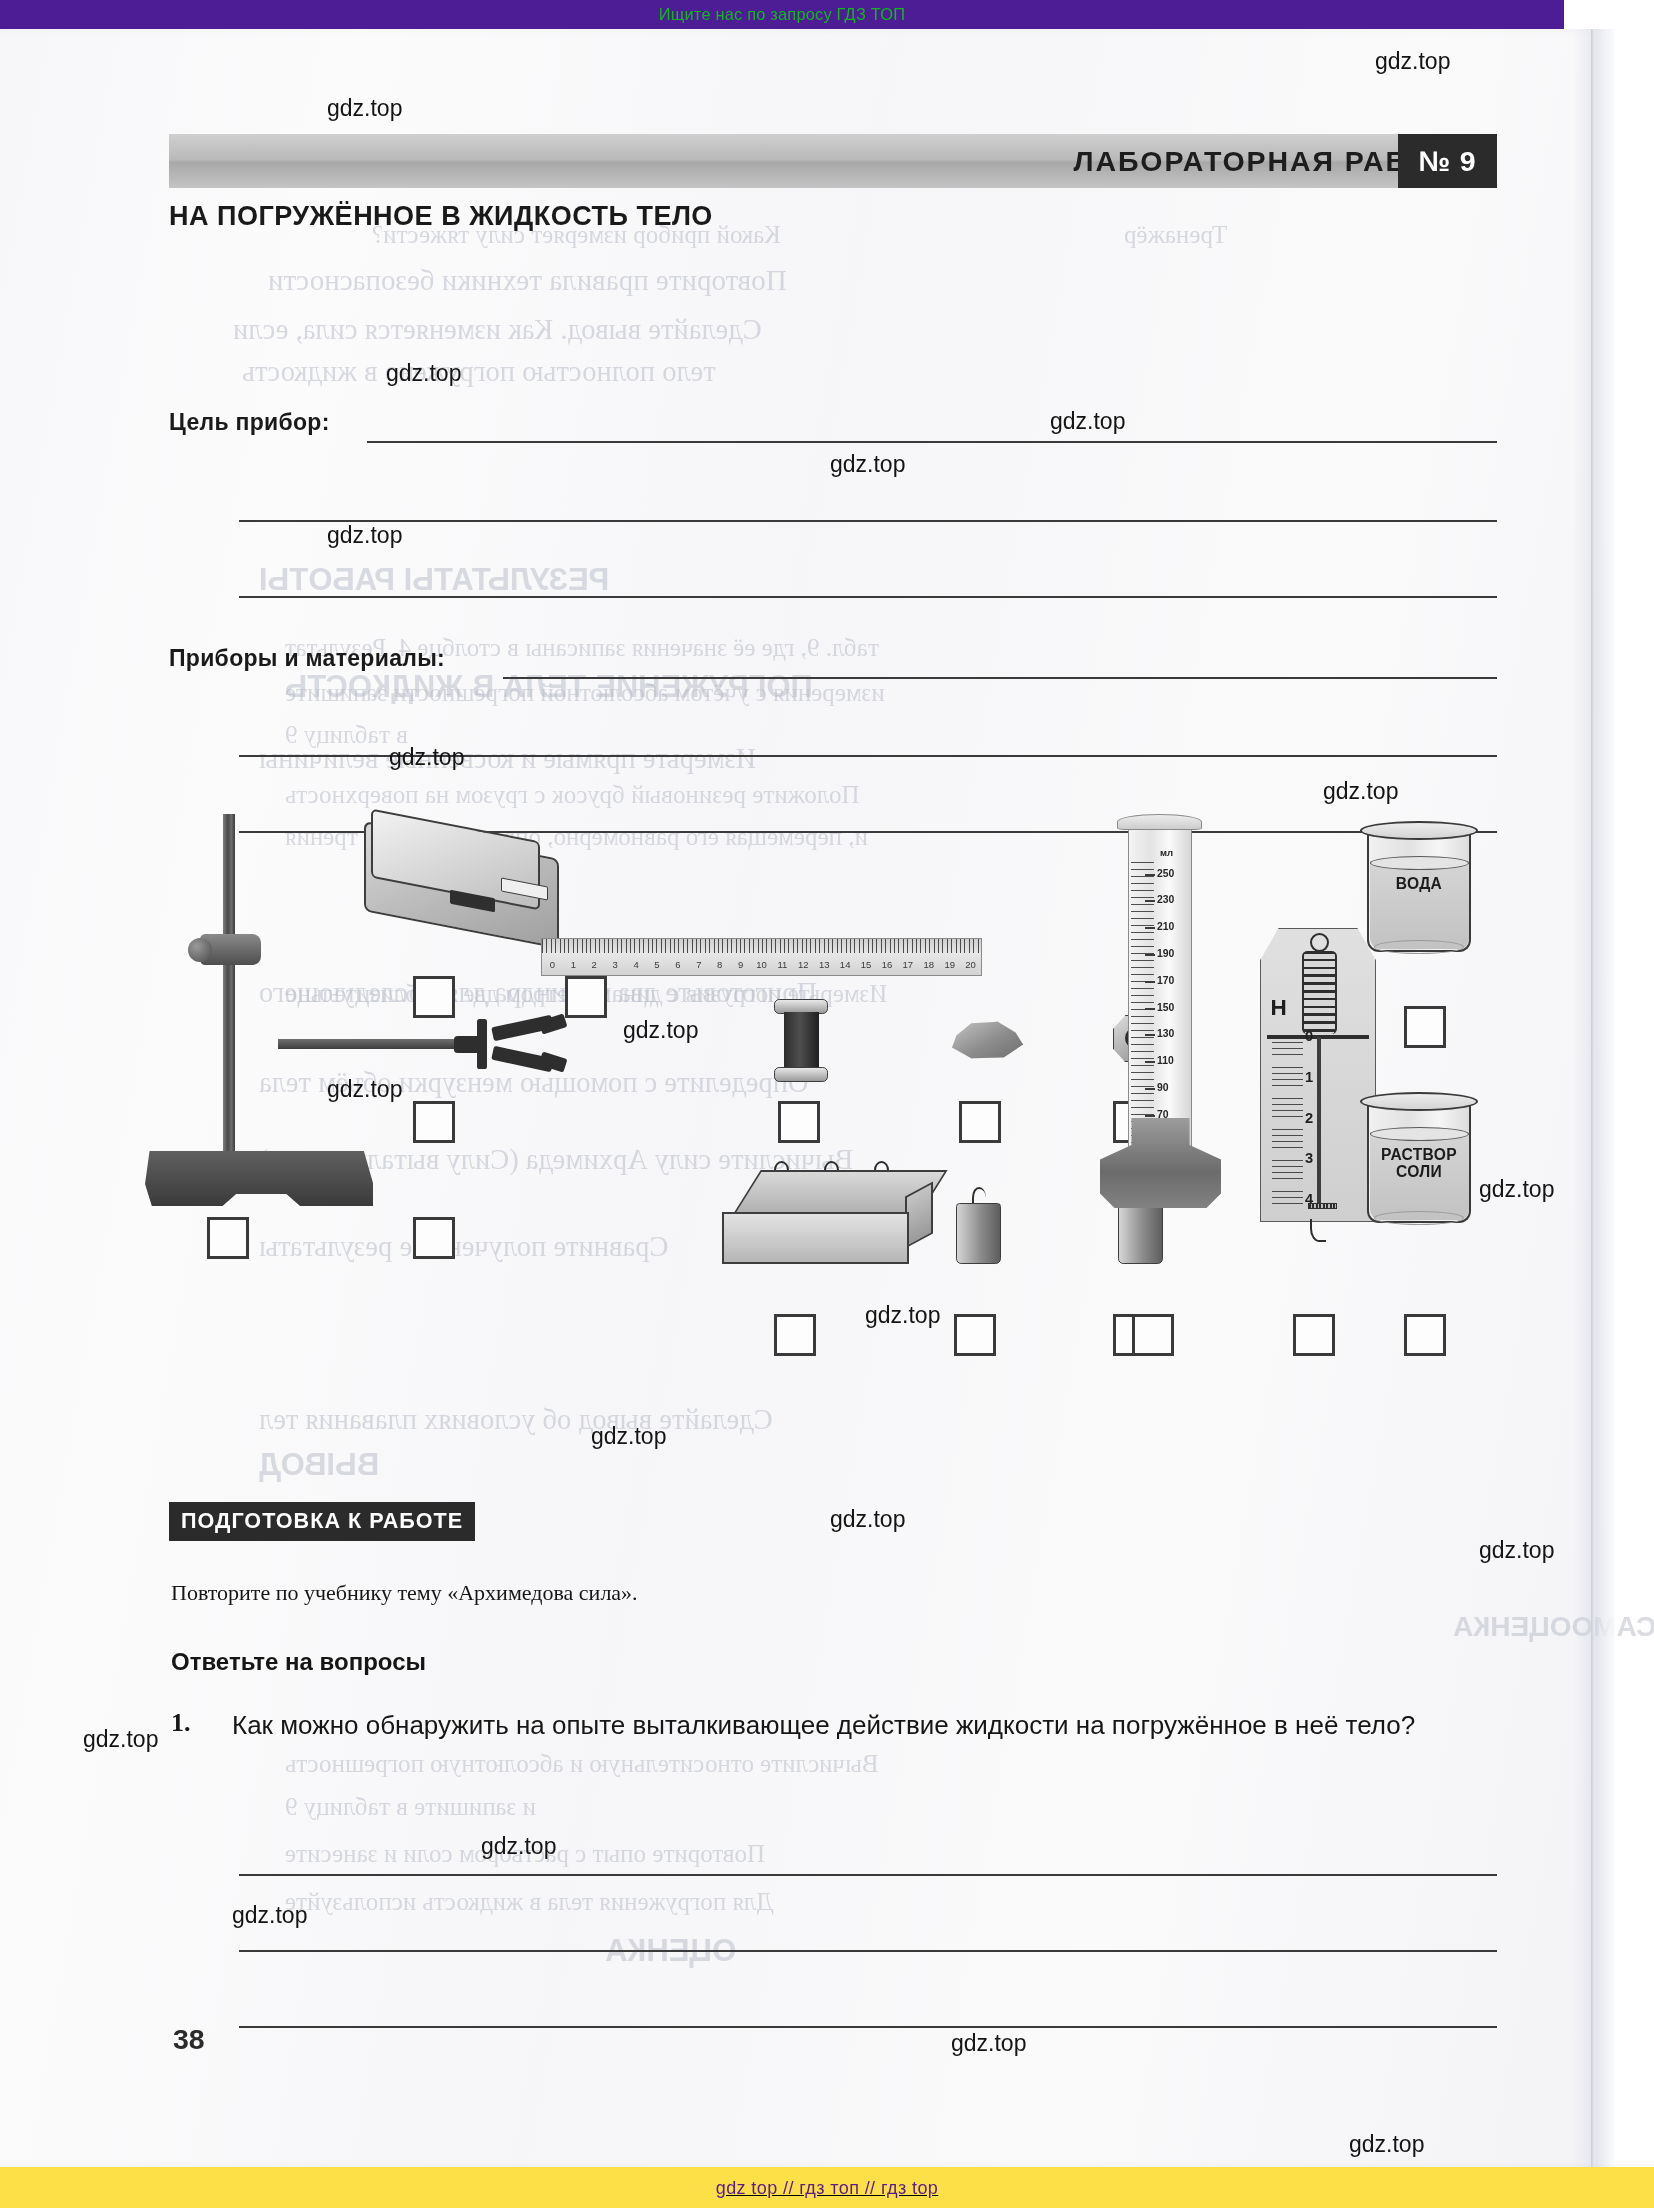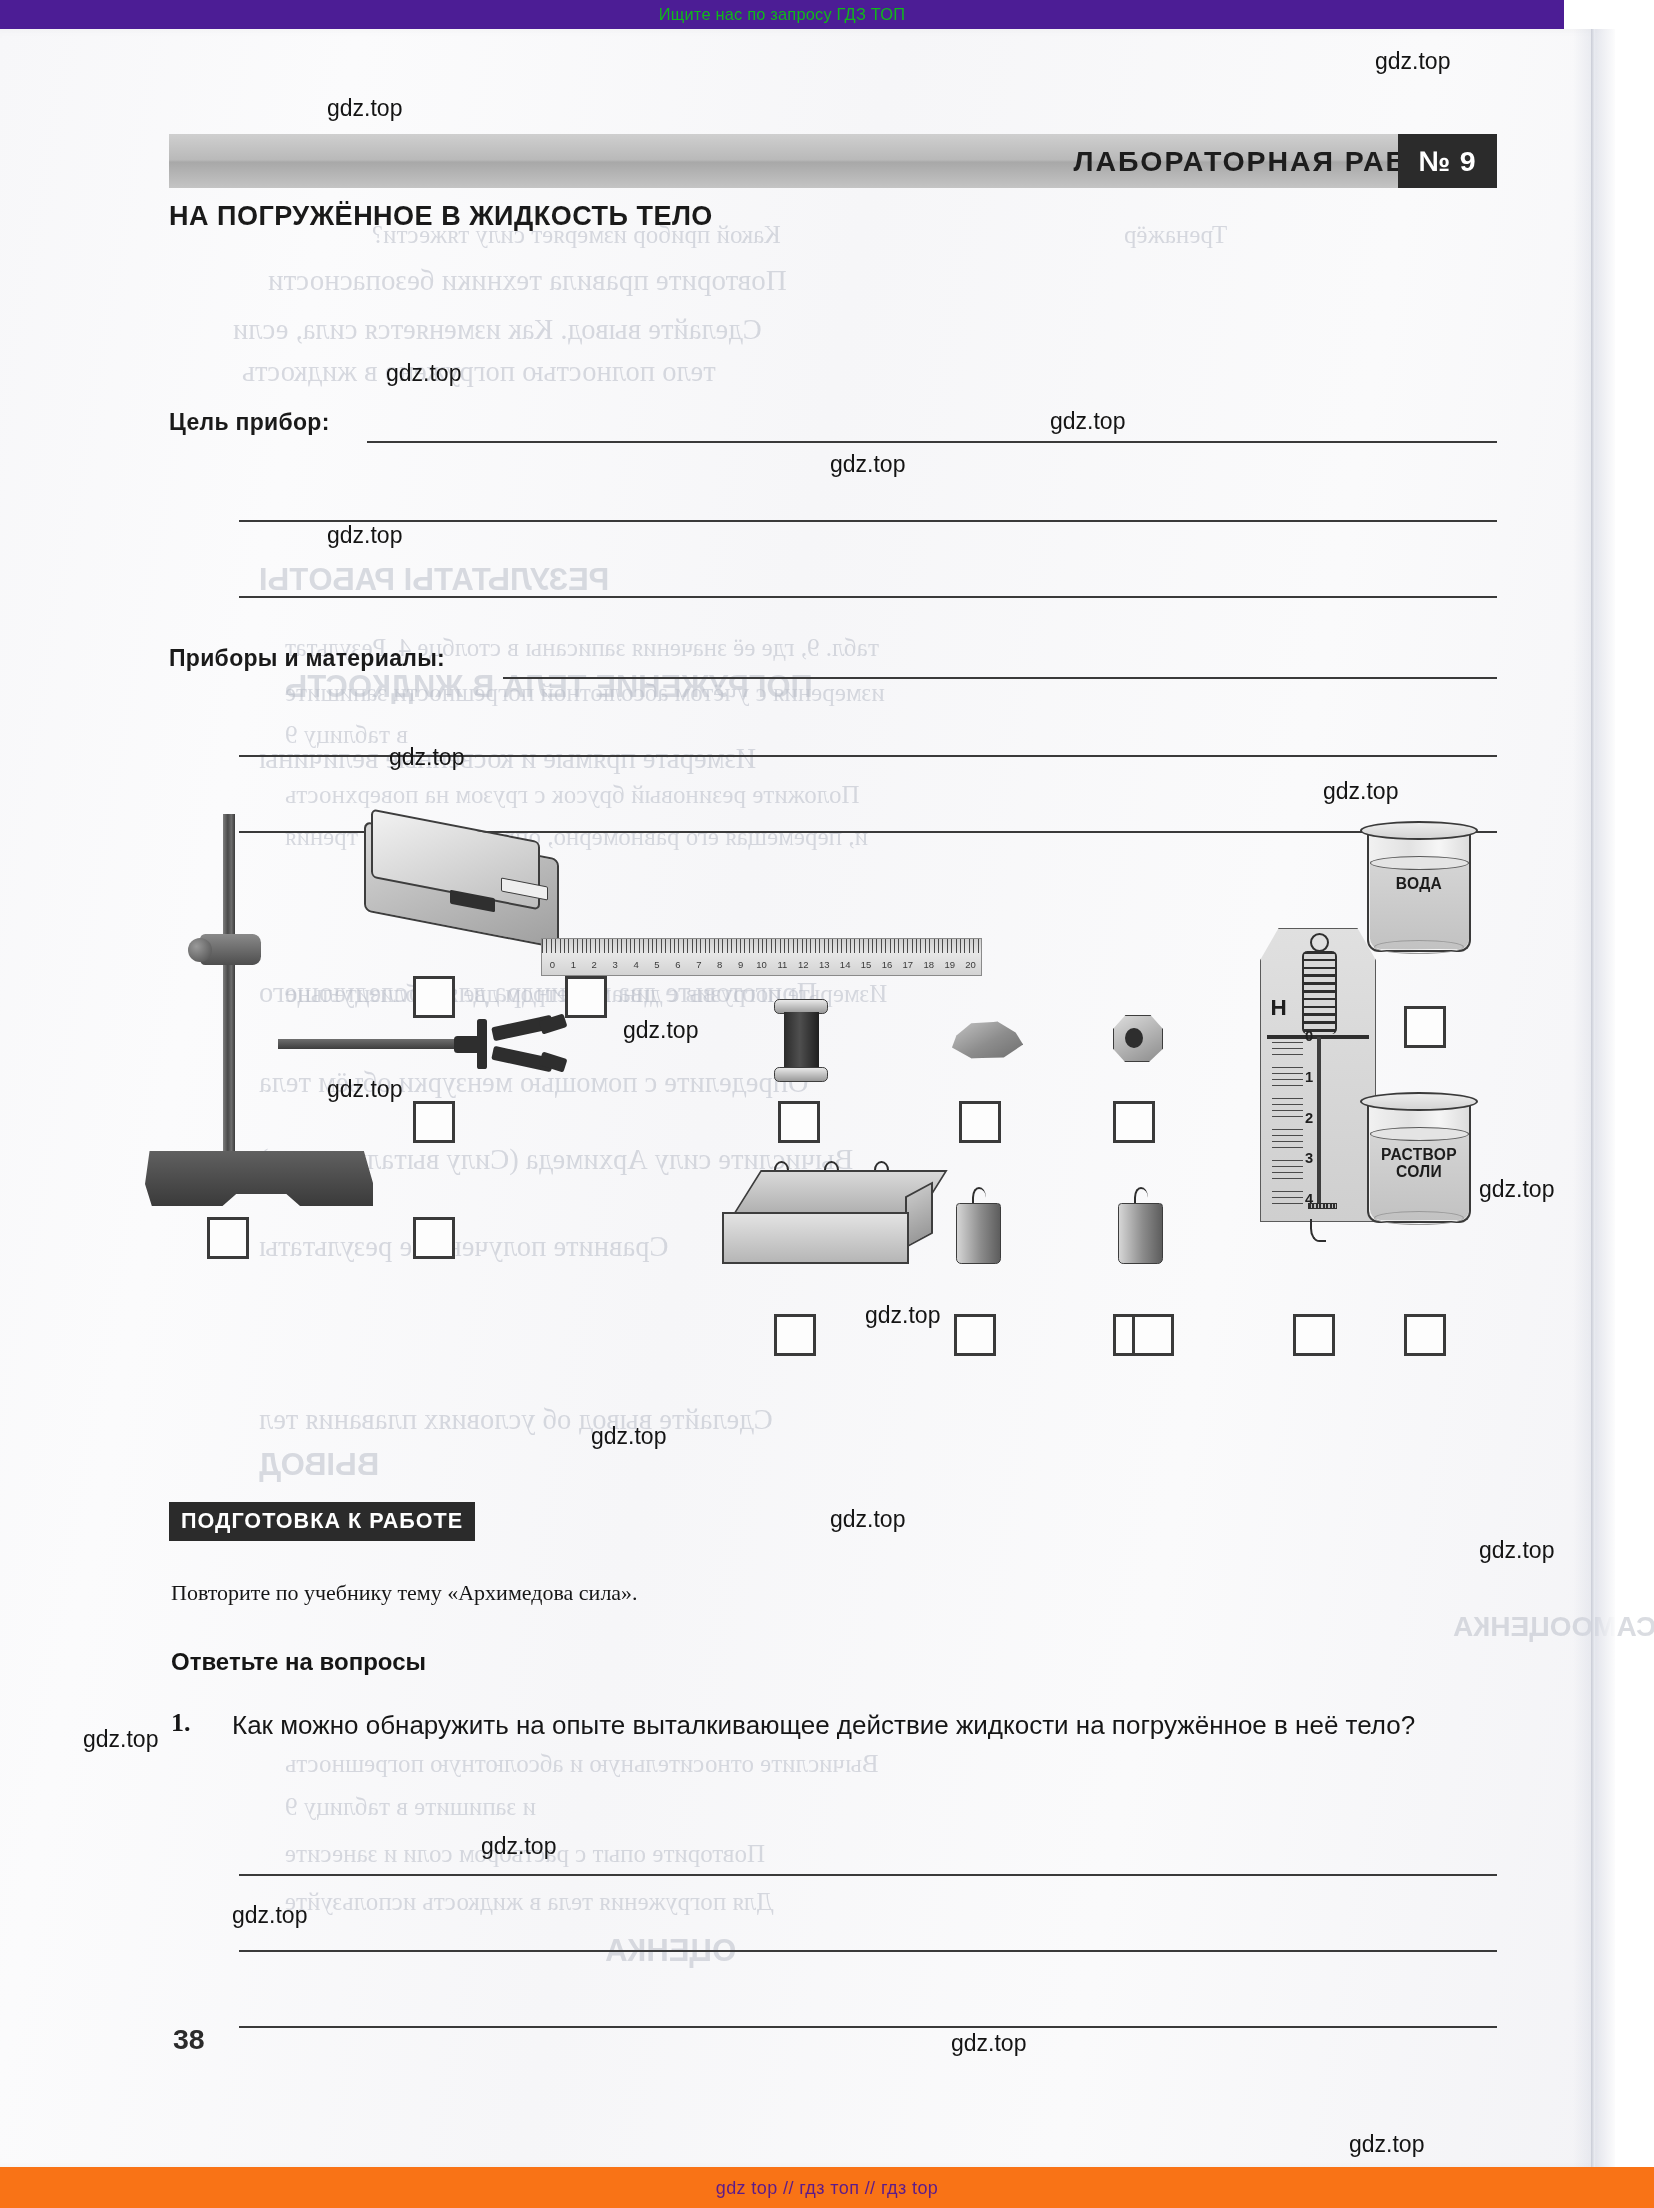--- a/index.html
+++ b/index.html
@@ -274,21 +274,21 @@
   }
 
   
   .wm{
     position:absolute; color:#141414; font-size:23px;
     font-family:"Liberation Sans", sans-serif; white-space:nowrap;
     pointer-events:none; user-select:none;
   }
   .bottom-strip{
     position:absolute; left:0; top:2167px; width:1654px; height:42px;
-    background:#f97316; display:flex; align-items:center; justify-content:center;
+    background:#fde047; display:flex; align-items:center; justify-content:center;text-decoration:underline;
   }
   .bottom-strip span{ color:#5a1b8c; font-size:18px; letter-spacing:0.4px;
     font-family:"Liberation Sans", sans-serif; }
 </style>
 </head>
 <body>
 
 <div class="top-banner">
   <span>Ищите нас по запросу ГДЗ ТОП</span>
 </div>
@@ -427,20 +427,40 @@
         <div class="cyl"></div>
     </div>
     <div class="cbox" style="left:785px; top:507px;"></div>
 
     <div class="weight" style="left:949px; top:380px;">
       <div class="hook"></div>
         <div class="cyl"></div>
     </div>
     <div class="cbox" style="left:944px; top:507px;"></div>
 
+    <div class="cyl-wrap">
+      <div class="tube"></div>
+      <div class="lip"></div>
+      <div class="scale"></div>
+      <div class="unit">мл</div>
+      <div id="cyl-marks">
+          <div class="lbl" style="top: 54px;">250</div>
+          <div class="lbl" style="top: 80px;">230</div>
+          <div class="lbl" style="top: 107px;">210</div>
+          <div class="lbl" style="top: 134px;">190</div>
+          <div class="lbl" style="top: 161px;">170</div>
+          <div class="lbl" style="top: 188px;">150</div>
+          <div class="lbl" style="top: 214px;">130</div>
+          <div class="lbl" style="top: 241px;">110</div>
+          <div class="lbl" style="top: 268px;">90</div>
+          <div class="lbl" style="top: 295px;">70</div>
+          <div class="lbl" style="top: 322px;">50</div>
+        </div>
+      <div class="base"></div>
+    </div>
     <div class="cbox" style="left:963px; top:507px;"></div>
 
     <div class="dyn">
       <div class="plate"></div>
       <div class="ring"></div>
       <div class="spring"></div>
       <div class="hbar"></div>
       <div class="ticks"></div>
       <div class="needle"></div>
       <div class="H">Н</div>

